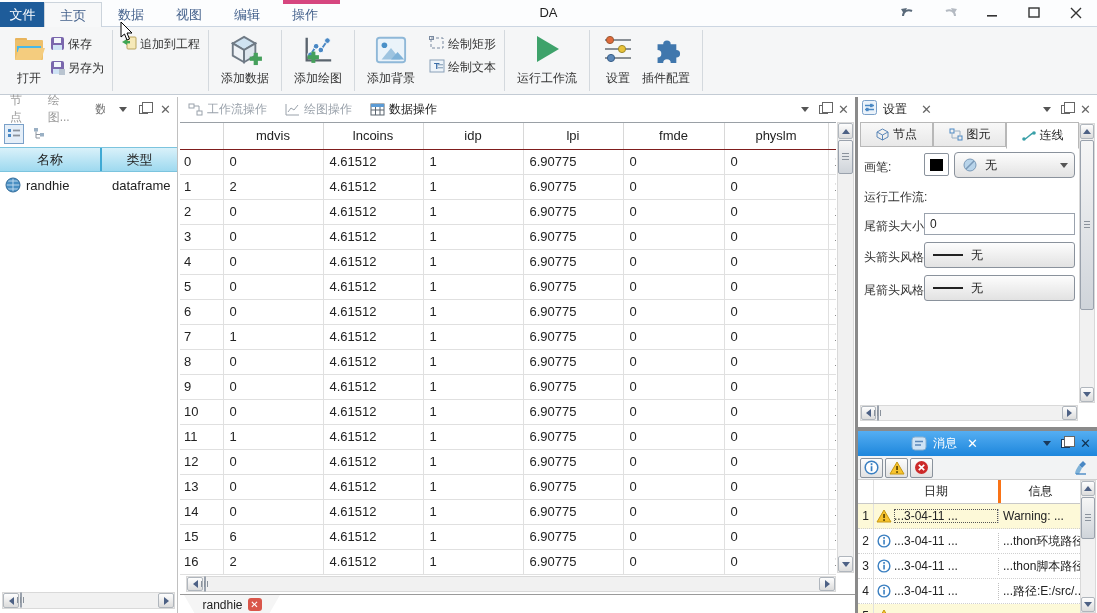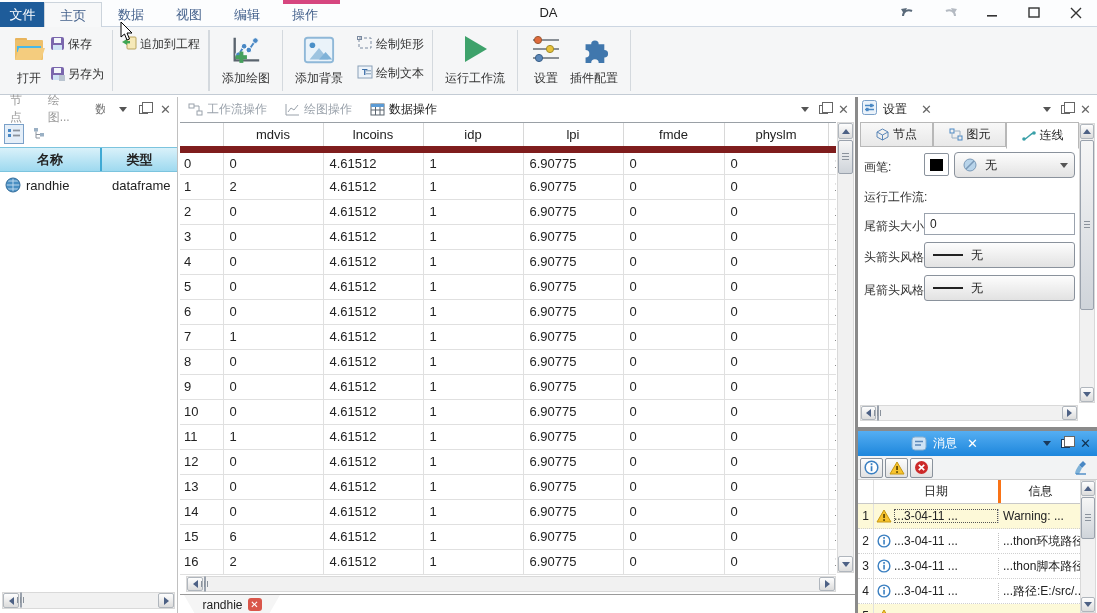--- a/index.html
+++ b/index.html
@@ -16,21 +16,21 @@
   .pink-marker { position:absolute; left:283px; top:0; width:57px; height:4px; background:#d6467f; }
   .winctl { position:absolute; top:4px; height:18px; display:flex; align-items:center; gap:24px; right:12px; }
   .wbtn { width:18px; height:18px; display:flex; align-items:center; justify-content:center; }
 
   
   .ribbon { position:absolute; top:27px; left:0; width:100%; height:68px; background:#f5f6f7; border-bottom:1px solid #c3cbd4; display:flex; align-items:stretch; }
   .rsep { width:1px; background:#d4d9de; margin:3px 0; }
   .rgroup { display:flex; align-items:center; padding:0 8px; }
   .bigbtn { display:flex; flex-direction:column; align-items:center; justify-content:space-between; padding:4px 4px 5px; height:62px; }
   .bigbtn .lbl { font-size:12px; color:#333; white-space:nowrap; }
-  .stack { display:flex; flex-direction:column; justify-content:flex-start; gap:12px; padding-top:6px; height:62px; }
+  .stack { display:flex; flex-direction:column; justify-content:flex-start; gap:6px; padding-top:6px; height:62px; }
   .smallbtn { display:flex; align-items:center; gap:3px; font-size:12px; color:#333; white-space:nowrap; }
 
   
   .panel-hdr { position:absolute; top:0; left:0; right:0; height:24px; display:flex; align-items:center; font-size:12px; }
   .hdr-ctl { margin-left:auto; display:flex; align-items:center; gap:10px; padding-right:6px; }
   .tri-dn { width:0; height:0; border-left:4px solid transparent; border-right:4px solid transparent; border-top:5px solid #555; }
   .float-ic { width:9px; height:9px; border:1px solid #666; position:relative; background:#fff; }
   .float-ic:before { content:""; position:absolute; left:2px; top:-4px; width:9px; height:9px; border:1px solid #666; background:#fff; }
   .x-ic { font-size:13px; color:#666; line-height:1; }
 
@@ -39,33 +39,33 @@
   .vsplit-dark { position:absolute; top:97px; left:855px; width:3px; bottom:0; background:#8a8a8a; }
   .settings-panel { position:absolute; top:97px; left:858px; right:0; height:330px; background:#fff; }
   .hsplit-dark { position:absolute; top:427px; left:858px; right:0; height:4px; background:#8a8a8a; }
   .message-panel { position:absolute; top:431px; left:858px; right:0; bottom:0; background:#fff; }
 
   
   .lp-tabs { display:flex; align-items:center; height:24px; color:#9a9a9a; font-size:12px; gap:14px; padding-left:10px; }
   .lp-toolbar { display:flex; gap:6px; padding:3px 0 3px 4px; height:26px; }
   .tool-ic { width:20px; height:20px; display:flex; align-items:center; justify-content:center; }
   .tool-ic.sel { border:1px solid #7aa0c8; background:#e4eef8; }
-  .lp-table-hdr { display:flex; height:25px; background:linear-gradient(#d9f1fa,#9ed9ef); border-top:1px solid #7cc4de; border-bottom:1px solid #7cc4de; font-weight:bold; font-size:13px; }
+  .lp-table-hdr { display:flex; height:25px; background:linear-gradient(#d9f1fa,#9ed9ef); border-top:1px solid #7cc4de; border-bottom:1px solid #7cc4de; font-weight:normal; font-size:13px; }
   .lp-th { display:flex; align-items:center; justify-content:center; }
   .lp-th:first-child { width:102px; border-right:2px solid #3fa9d4; }
   .lp-th:last-child { flex:1; }
   .lp-row { display:flex; height:26px; align-items:center; font-size:13px; }
 
   
   .cp-tabs { display:flex; align-items:center; height:24px; gap:18px; padding-left:8px; font-size:12px; color:#9aa2ab; }
   .cp-tab { display:flex; align-items:center; gap:4px; }
   .cp-tab.active { color:#222; }
   .grid-wrap { position:absolute; top:25px; left:0; right:19px; bottom:38px; border-top:1px solid #9aa0a6; overflow:hidden; background:#fff; }
   table.grid { border-collapse:collapse; table-layout:fixed; font-size:13px; width:660px; }
-  table.grid th { font-weight:normal; text-align:center; height:26px; border-right:1px solid #d8d8d8; border-bottom:7px solid #7f1d1d; background:#fff; overflow:hidden; }
+  table.grid th { font-weight:normal; text-align:center; height:26px; border-right:1px solid #d8d8d8; border-bottom:1px solid #7f1d1d; background:#fff; overflow:hidden; }
   table.grid td { height:25px; border-right:1px solid #e0e0e0; border-bottom:1px solid #e0e0e0; padding-left:6px; overflow:hidden; white-space:nowrap; }
   table.grid td:first-child { padding-left:4px; }
 
   
   .doc-tabbar { position:absolute; left:0; right:0; bottom:0; height:19px; border-top:1px solid #9a9a9a; background:#fff; }
   .doc-tab { position:absolute; left:4px; top:0; width:96px; height:19px; background:#f5f5f5; clip-path:polygon(0 0,100% 0,calc(100% - 11px) 100%,11px 100%); display:flex; align-items:center; justify-content:center; gap:5px; font-size:12px; }
   .doc-close { width:14px; height:13px; background:#d9564a; border-radius:3px; color:#fff; font-size:10px; line-height:13px; text-align:center; font-weight:bold; }
 
   
   .sb-track { position:absolute; background:#f1f1f1; border:1px solid #d9d9d9; }
@@ -189,20 +189,34 @@
       <div class="smallbtn">
         <span><svg width="16" height="15" viewBox="0 0 16 15">
               <rect x="6" y="2" width="9" height="12" rx="1" fill="#f6e9b8" stroke="#b9a35c"></rect>
               <polygon points="1,7 6,4 6,10" fill="#3fa653"></polygon>
               <rect x="5" y="6" width="4" height="2.4" fill="#3fa653"></rect>
             </svg></span>
         <span>追加到工程</span>
       </div>
     </div>
     <div class="rsep"></div>
+    <div class="rgroup">
+      <div class="bigbtn">
+        <span>
+          <svg width="36" height="32" viewBox="0 0 36 34">
+              <polygon points="17,3 29,10 17,17 5,10" fill="#cfe3f2" stroke="#6f7a85" stroke-width="2"></polygon>
+              <polygon points="5,10 17,17 17,30 5,23" fill="#eef2f6" stroke="#6f7a85" stroke-width="2"></polygon>
+              <polygon points="29,10 17,17 17,30 29,23" fill="#dde6ee" stroke="#6f7a85" stroke-width="2"></polygon>
+              <rect x="23" y="24" width="13" height="4.5" fill="#46a05c"></rect>
+              <rect x="27.2" y="20" width="4.5" height="13" fill="#46a05c"></rect>
+            </svg>
+        </span>
+        <span class="lbl">添加数据</span>
+      </div>
+    </div>
     <div class="rsep"></div>
     <div class="rgroup">
       <div class="bigbtn">
         <span>
           <svg width="36" height="32" viewBox="0 0 36 34">
               <path d="M6 4 V28 H32" stroke="#5a646e" stroke-width="2.5" fill="none"></path>
               <path d="M10 22 L16 13 L21 17 L28 7" stroke="#4a88c4" stroke-width="2" fill="none"></path>
               <circle cx="10" cy="22" r="3" fill="#4a88c4" stroke="#fff"></circle>
               <circle cx="16" cy="13" r="3" fill="#4a88c4" stroke="#fff"></circle>
               <circle cx="21" cy="17" r="3" fill="#4a88c4" stroke="#fff"></circle>

